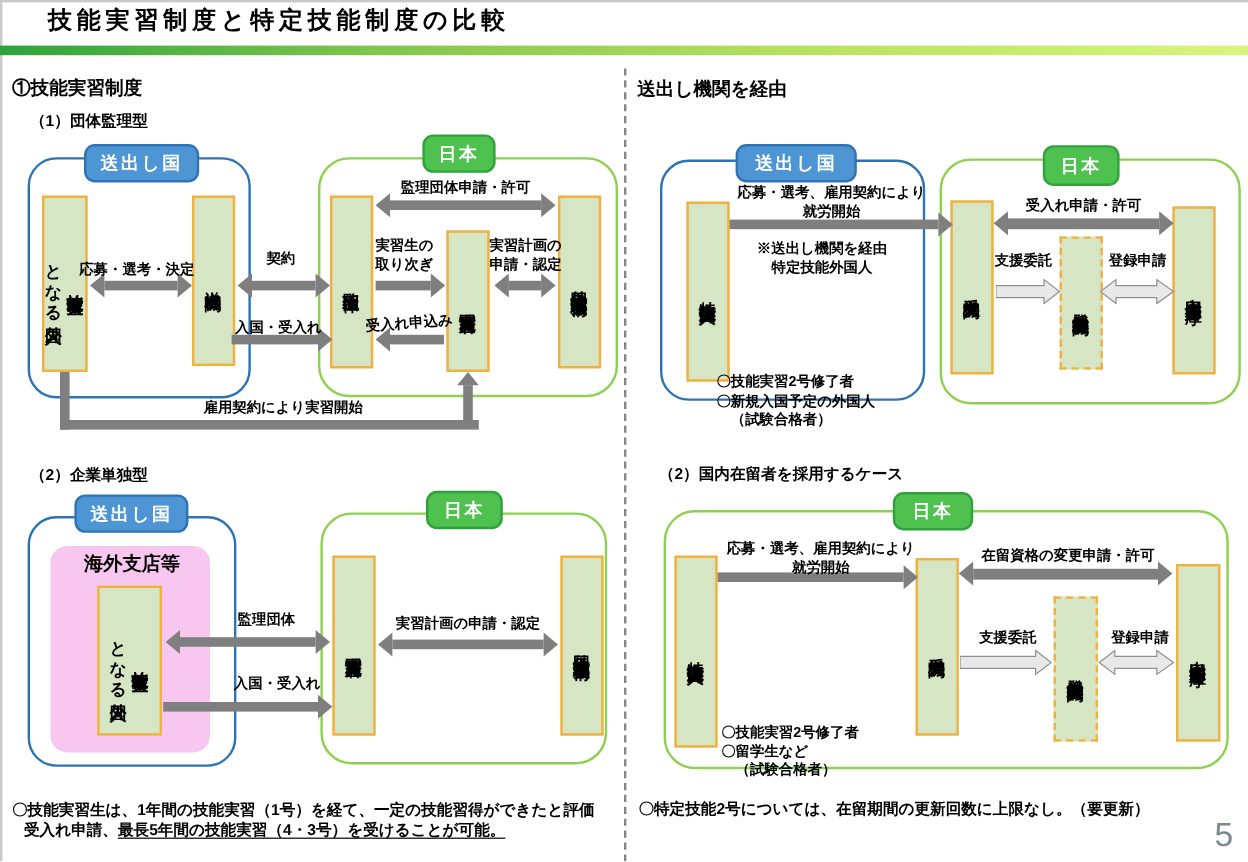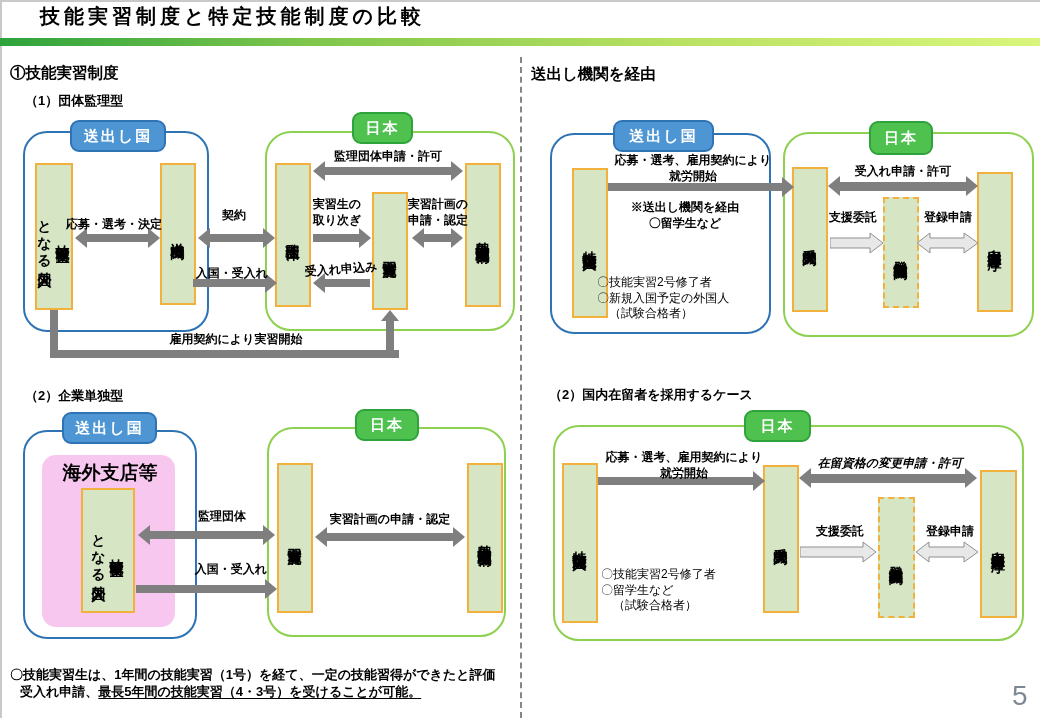--- a/index.html
+++ b/index.html
@@ -19,30 +19,30 @@
   .badge { display:flex; align-items:center; justify-content:center; color:#fff; font-weight:bold;
            font-size:15px; letter-spacing:2px; border-radius:9px; z-index:7; }
   .badge.blue { background:#4e96d3; border:2px solid #2e74b5; }
   .badge.green { background:#4fc14f; border:2px solid #2fa33b; }
   .vbox { background:#d6e6c4; border:2px solid #f2b03c; box-sizing:border-box;
           writing-mode:vertical-rl; text-orientation:upright; white-space:pre-line;
           display:flex; align-items:center; justify-content:center; text-align:center;
           font-weight:bold; font-size:14px; line-height:18px; letter-spacing:1px; z-index:4; }
   .vbox.dashed { border-style:dashed; }
   .pinkbox { background:#f8c7ef; border-radius:14px; z-index:2; }
-  .pink-label { font-weight:bold; font-size:19px; transform:translateX(-50%); z-index:3; }
+  .pink-label { font-weight:bold; font-size:16px; transform:translateX(-50%); z-index:3; }
   .bar { background:#7f7f7f; z-index:5; }
   .tri { width:0; height:0; z-index:5; }
   .tri.r { border-top:10px solid transparent; border-bottom:10px solid transparent; border-left:12px solid #7f7f7f; }
   .tri.l { border-top:10px solid transparent; border-bottom:10px solid transparent; border-right:12px solid #7f7f7f; }
   .tri.u { border-left:9px solid transparent; border-right:9px solid transparent; border-bottom:11px solid #7f7f7f; }
   .albl { font-weight:bold; font-size:12px; text-align:center; transform:translateX(-50%);
           white-space:pre-line; line-height:16px; z-index:6; }
   .albl.tilt { transform:translateX(-50%) rotate(-4deg); }
-  .bullets { font-weight:normal; font-size:12px; line-height:15.5px; white-space:pre-line; z-index:6; }
+  .bullets { font-weight:bold; font-size:12px; line-height:15.5px; white-space:pre-line; z-index:6;margin-top:36px; }
   .note { font-weight:bold; font-size:13px; line-height:17px; }
   .note .ul { text-decoration:underline; text-underline-offset:2px; }
   .note .indent { padding-left:10px; }
   .page-num { font-size:28px; color:#7e8894; }
   .lightarrow { z-index:5; }
 </style>
 </head>
 <body>
 
 <div class="slide">
@@ -148,21 +148,21 @@
   <div class="abs vbox" style="left:572px;top:168px;width:36px;height:150px;">特定技能外国人</div>
   <div class="abs vbox" style="left:792px;top:167px;width:36px;height:145px;">受入機関</div>
   <div class="abs vbox dashed" style="left:883px;top:197px;width:36px;height:111px;">登録支援機関</div>
   <div class="abs vbox" style="left:977px;top:172px;width:36px;height:140px;">出入国在留管理庁</div>
 
   <div class="abs bar" style="left:608px;top:183px;width:174px;height:8px;"></div>
   <div class="abs tri r" style="left:782px;top:177px;"></div>
   <div class="abs albl" style="left:693px;top:152px;">応募・選考、雇用契約により
 就労開始</div>
   <div class="abs albl" style="left:685px;top:199px;">※送出し機関を経由
-〇留学生など</div>
+特定技能外国人</div>
   <div class="abs bullets" style="left:597px;top:275px;">〇技能実習2号修了者
 〇新規入国予定の外国人
 　（試験合格者）</div>
 
   <div class="abs tri l" style="left:828px;top:176px;"></div>
   <div class="abs bar" style="left:840px;top:182px;width:126px;height:9px;"></div>
   <div class="abs tri r" style="left:966px;top:176px;"></div>
   <div class="abs albl" style="left:903px;top:163px;">受入れ申請・許可</div>
 
   <svg class="abs lightarrow" style="left:830px;top:232px;" width="54" height="22" viewBox="0 0 54 22">
@@ -187,28 +187,29 @@
   <div class="abs tri r" style="left:753px;top:471px;"></div>
   <div class="abs albl" style="left:684px;top:449px;">応募・選考、雇用契約により
 就労開始</div>
   <div class="abs bullets" style="left:601px;top:567px;">〇技能実習2号修了者
 〇留学生など
 　（試験合格者）</div>
 
   <div class="abs tri l" style="left:799px;top:468px;"></div>
   <div class="abs bar" style="left:811px;top:474px;width:154px;height:9px;"></div>
   <div class="abs tri r" style="left:965px;top:468px;"></div>
-  <div class="abs albl" style="left:890px;top:455px;font-style:italic;">在留資格の変更申請・許可</div>
+  <div class="abs albl" style="left:890px;top:455px;">在留資格の変更申請・許可</div>
 
   <svg class="abs lightarrow" style="left:800px;top:541px;" width="77" height="22" viewBox="0 0 77 22">
     <path d="M0,6 L63,6 L63,1 L76,11 L63,21 L63,16 L0,16 Z" fill="#e8e8e8" stroke="#8f8f8f" stroke-width="1"></path>
   </svg>
   <div class="abs albl" style="left:840px;top:523px;">支援委託</div>
   <svg class="abs lightarrow" style="left:915px;top:541px;" width="64" height="22" viewBox="0 0 64 22">
     <path d="M14,6 L49,6 L49,1 L63,11 L49,21 L49,16 L14,16 L14,21 L1,11 L14,1 Z" fill="#e8e8e8" stroke="#8f8f8f" stroke-width="1"></path>
   </svg>
   <div class="abs albl" style="left:950px;top:523px;">登録申請</div>
 
   <div class="abs note" style="left:532px;top:665px;width:500px;">
+    <div>〇特定技能2号については、在留期間の更新回数に上限なし。（要更新）</div>
   </div>
 
   <div class="abs page-num" style="left:1012px;top:680px;">5</div>
 </div>
 
 </body></html>

